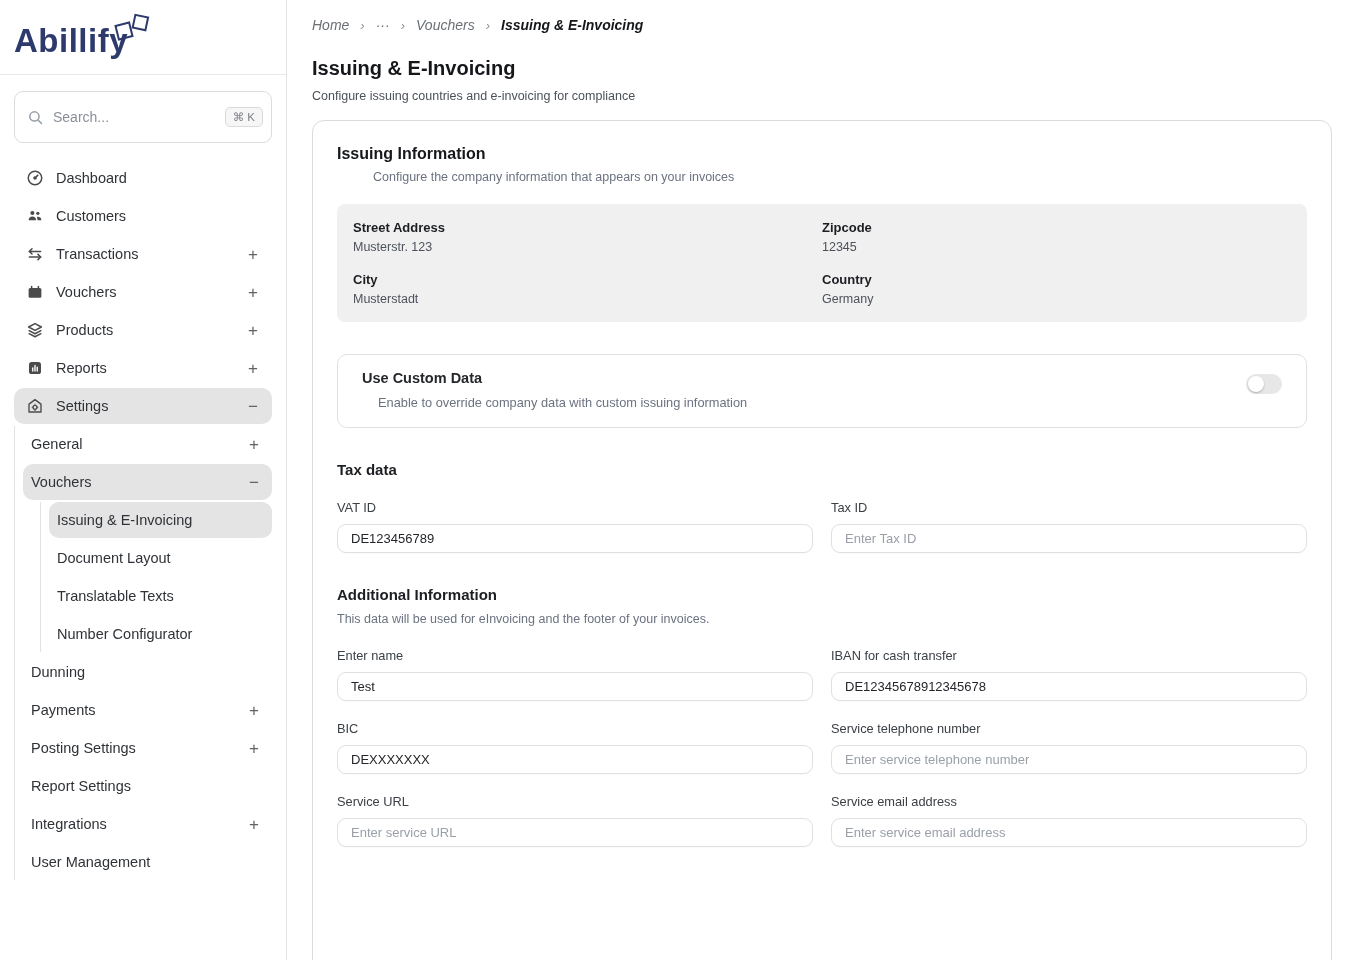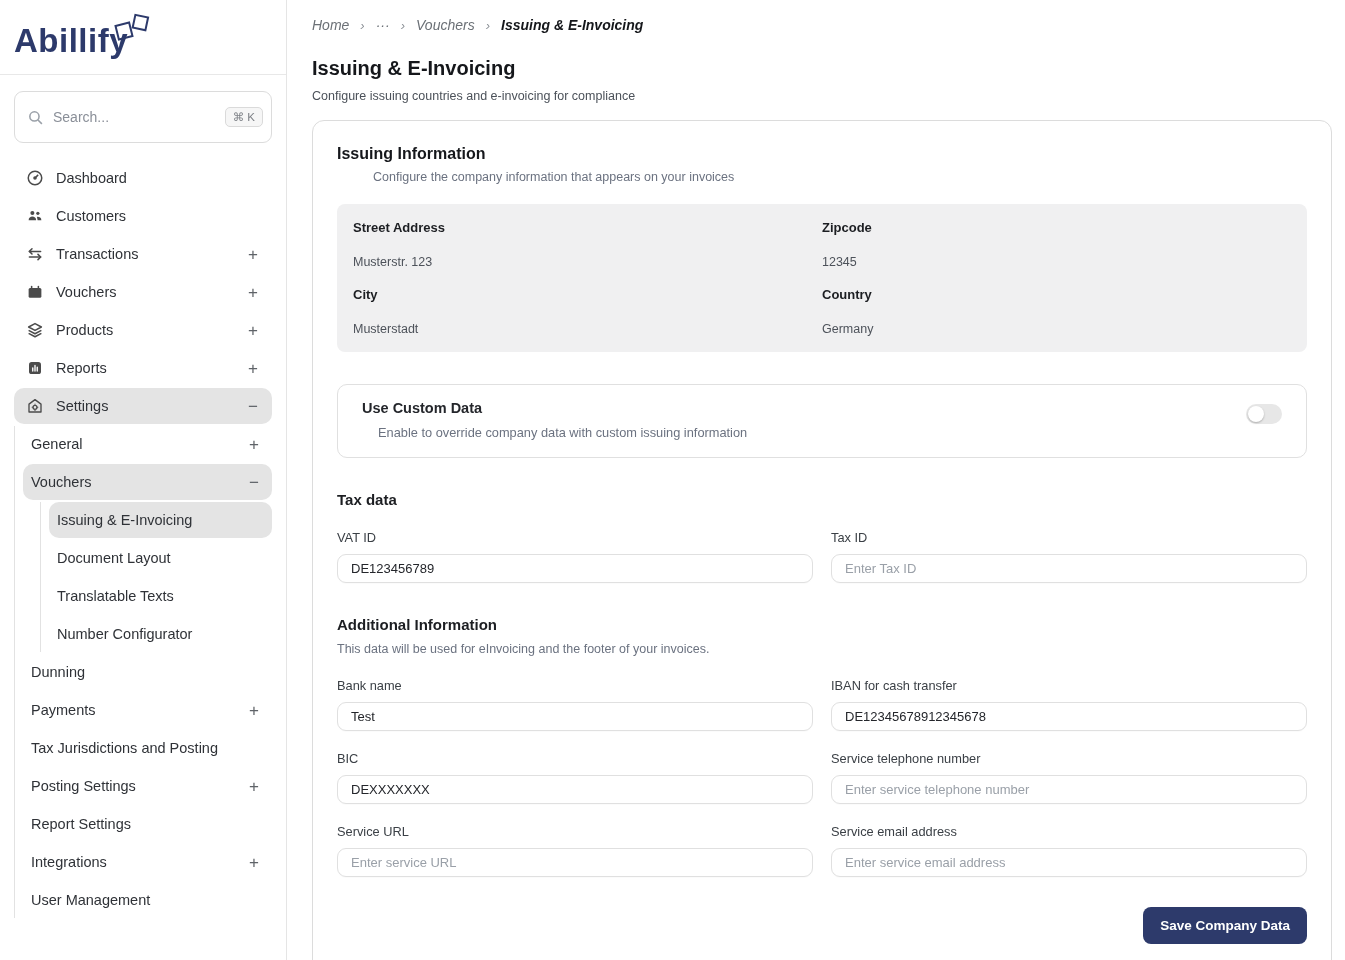--- a/index.html
+++ b/index.html
@@ -40,21 +40,21 @@
   .page-sub { margin-top:9px; font-size:12.5px; color:#4b5159; }
 
   .main-card { margin-top:17px; border:1px solid #dcdcdc; border-radius:12px;
     padding:24px 24px 20px; min-height:865px; background:#fff; }
   .card-title { font-size:16px; font-weight:700; color:#15171b; }
   .card-sub { margin-top:7px; font-size:12.5px; color:#6b7280;margin-left:36px; }
 
   .company-panel { margin-top:20px; background:#f0f0f1; border-radius:8px;
     padding:16px; display:grid; grid-template-columns:1fr 1fr; row-gap:18px; }
   .field-ro .lbl { font-size:13px; font-weight:700; color:#1c1e22; }
-  .field-ro .val { margin-top:20px; font-size:12.5px; color:#4d525a; }
+  .field-ro .val { margin-top:5px; font-size:12.5px; color:#4d525a; }
 
   .toggle-card { margin-top:32px; border:1px solid #e0e0e0; border-radius:10px;
     padding:15px 24px 17px; display:flex; align-items:flex-start; justify-content:space-between; }
   .toggle-card .t-title { font-size:14.5px; font-weight:700; color:#24262b; }
   .toggle-card .t-desc { margin:9px 0 0 16px; font-size:12.8px; color:#6b7280; }
   .switch { width:36px; height:20px; border-radius:10px; background:#e7e7e7; position:relative;
     margin-top:4px; cursor:pointer; flex:0 0 auto; }
   .switch .knob { position:absolute; left:2px; top:2px; width:16px; height:16px; border-radius:50%;
     background:#fff; box-shadow:0 1px 2px rgba(0,0,0,0.25); }
 
@@ -211,23 +211,20 @@
         </div>
 
         <div class="sub-item">
           <span>Dunning</span>
         </div>
         <div class="sub-item">
           <span>Payments</span>
           <span class="nav-exp">+</span>
         </div>
         <div class="sub-item">
-          <span>Tax Jurisdictions and Posting</span>
-        </div>
-        <div class="sub-item">
           <span>Posting Settings</span>
           <span class="nav-exp">+</span>
         </div>
         <div class="sub-item">
           <span>Report Settings</span>
         </div>
         <div class="sub-item">
           <span>Integrations</span>
           <span class="nav-exp">+</span>
         </div>
@@ -296,21 +293,21 @@
           <label>Tax ID</label>
           <input type="text" placeholder="Enter Tax ID" style="">
         </div>
       </div>
 
       <h3 class="section-h">Additional Information</h3>
       <div class="section-d">This data will be used for eInvoicing and the footer of your invoices.</div>
 
       <div class="form-grid">
         <div class="fg">
-          <label>Bank name</label>
+          <label>Enter name</label>
           <input type="text" value="Test" style="">
         </div>
         <div class="fg">
           <label>IBAN for cash transfer</label>
           <input type="text" value="DE12345678912345678" style="">
         </div>
         <div class="fg">
           <label>BIC</label>
           <input type="text" value="DEXXXXXXX" style="">
         </div>
@@ -321,18 +318,15 @@
         <div class="fg">
           <label>Service URL</label>
           <input type="text" placeholder="Enter service URL" style="">
         </div>
         <div class="fg">
           <label>Service email address</label>
           <input type="text" placeholder="Enter service email address" style="">
         </div>
       </div>
 
-      <div class="save-row">
-        <button class="save-btn">Save Company Data</button>
-      </div>
     </section>
   </main>
 </div>
 
 </body></html>

